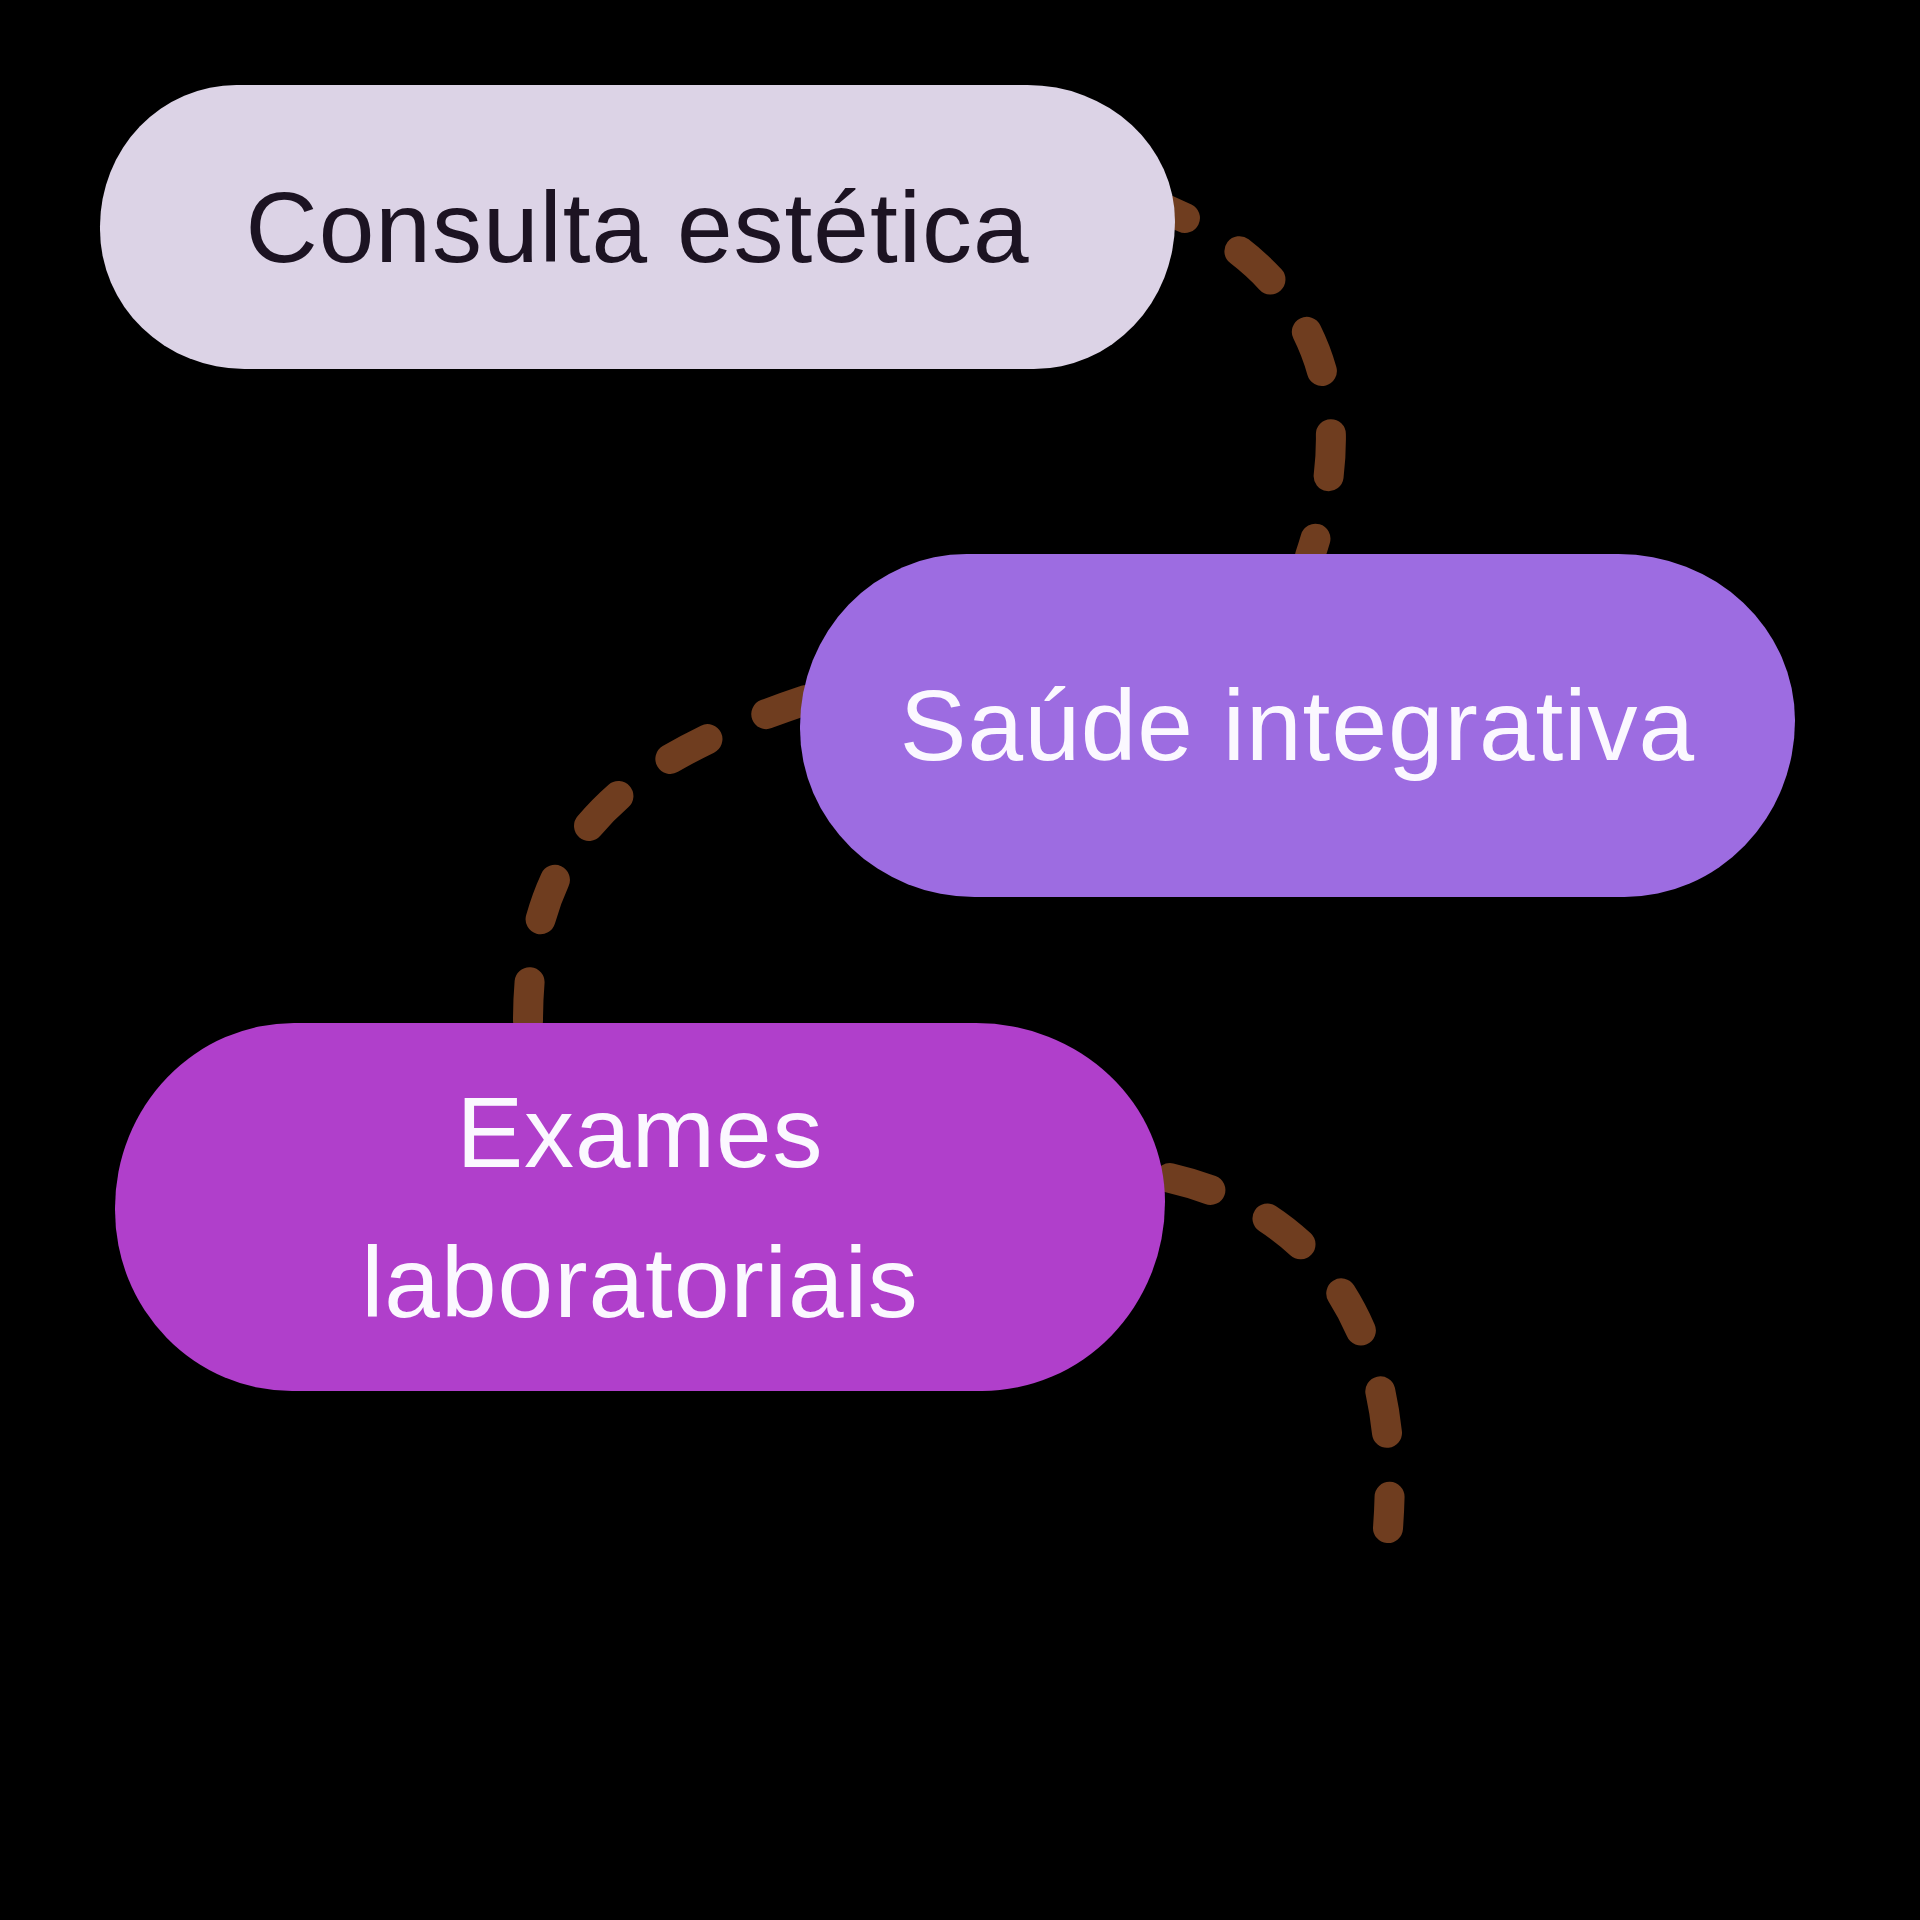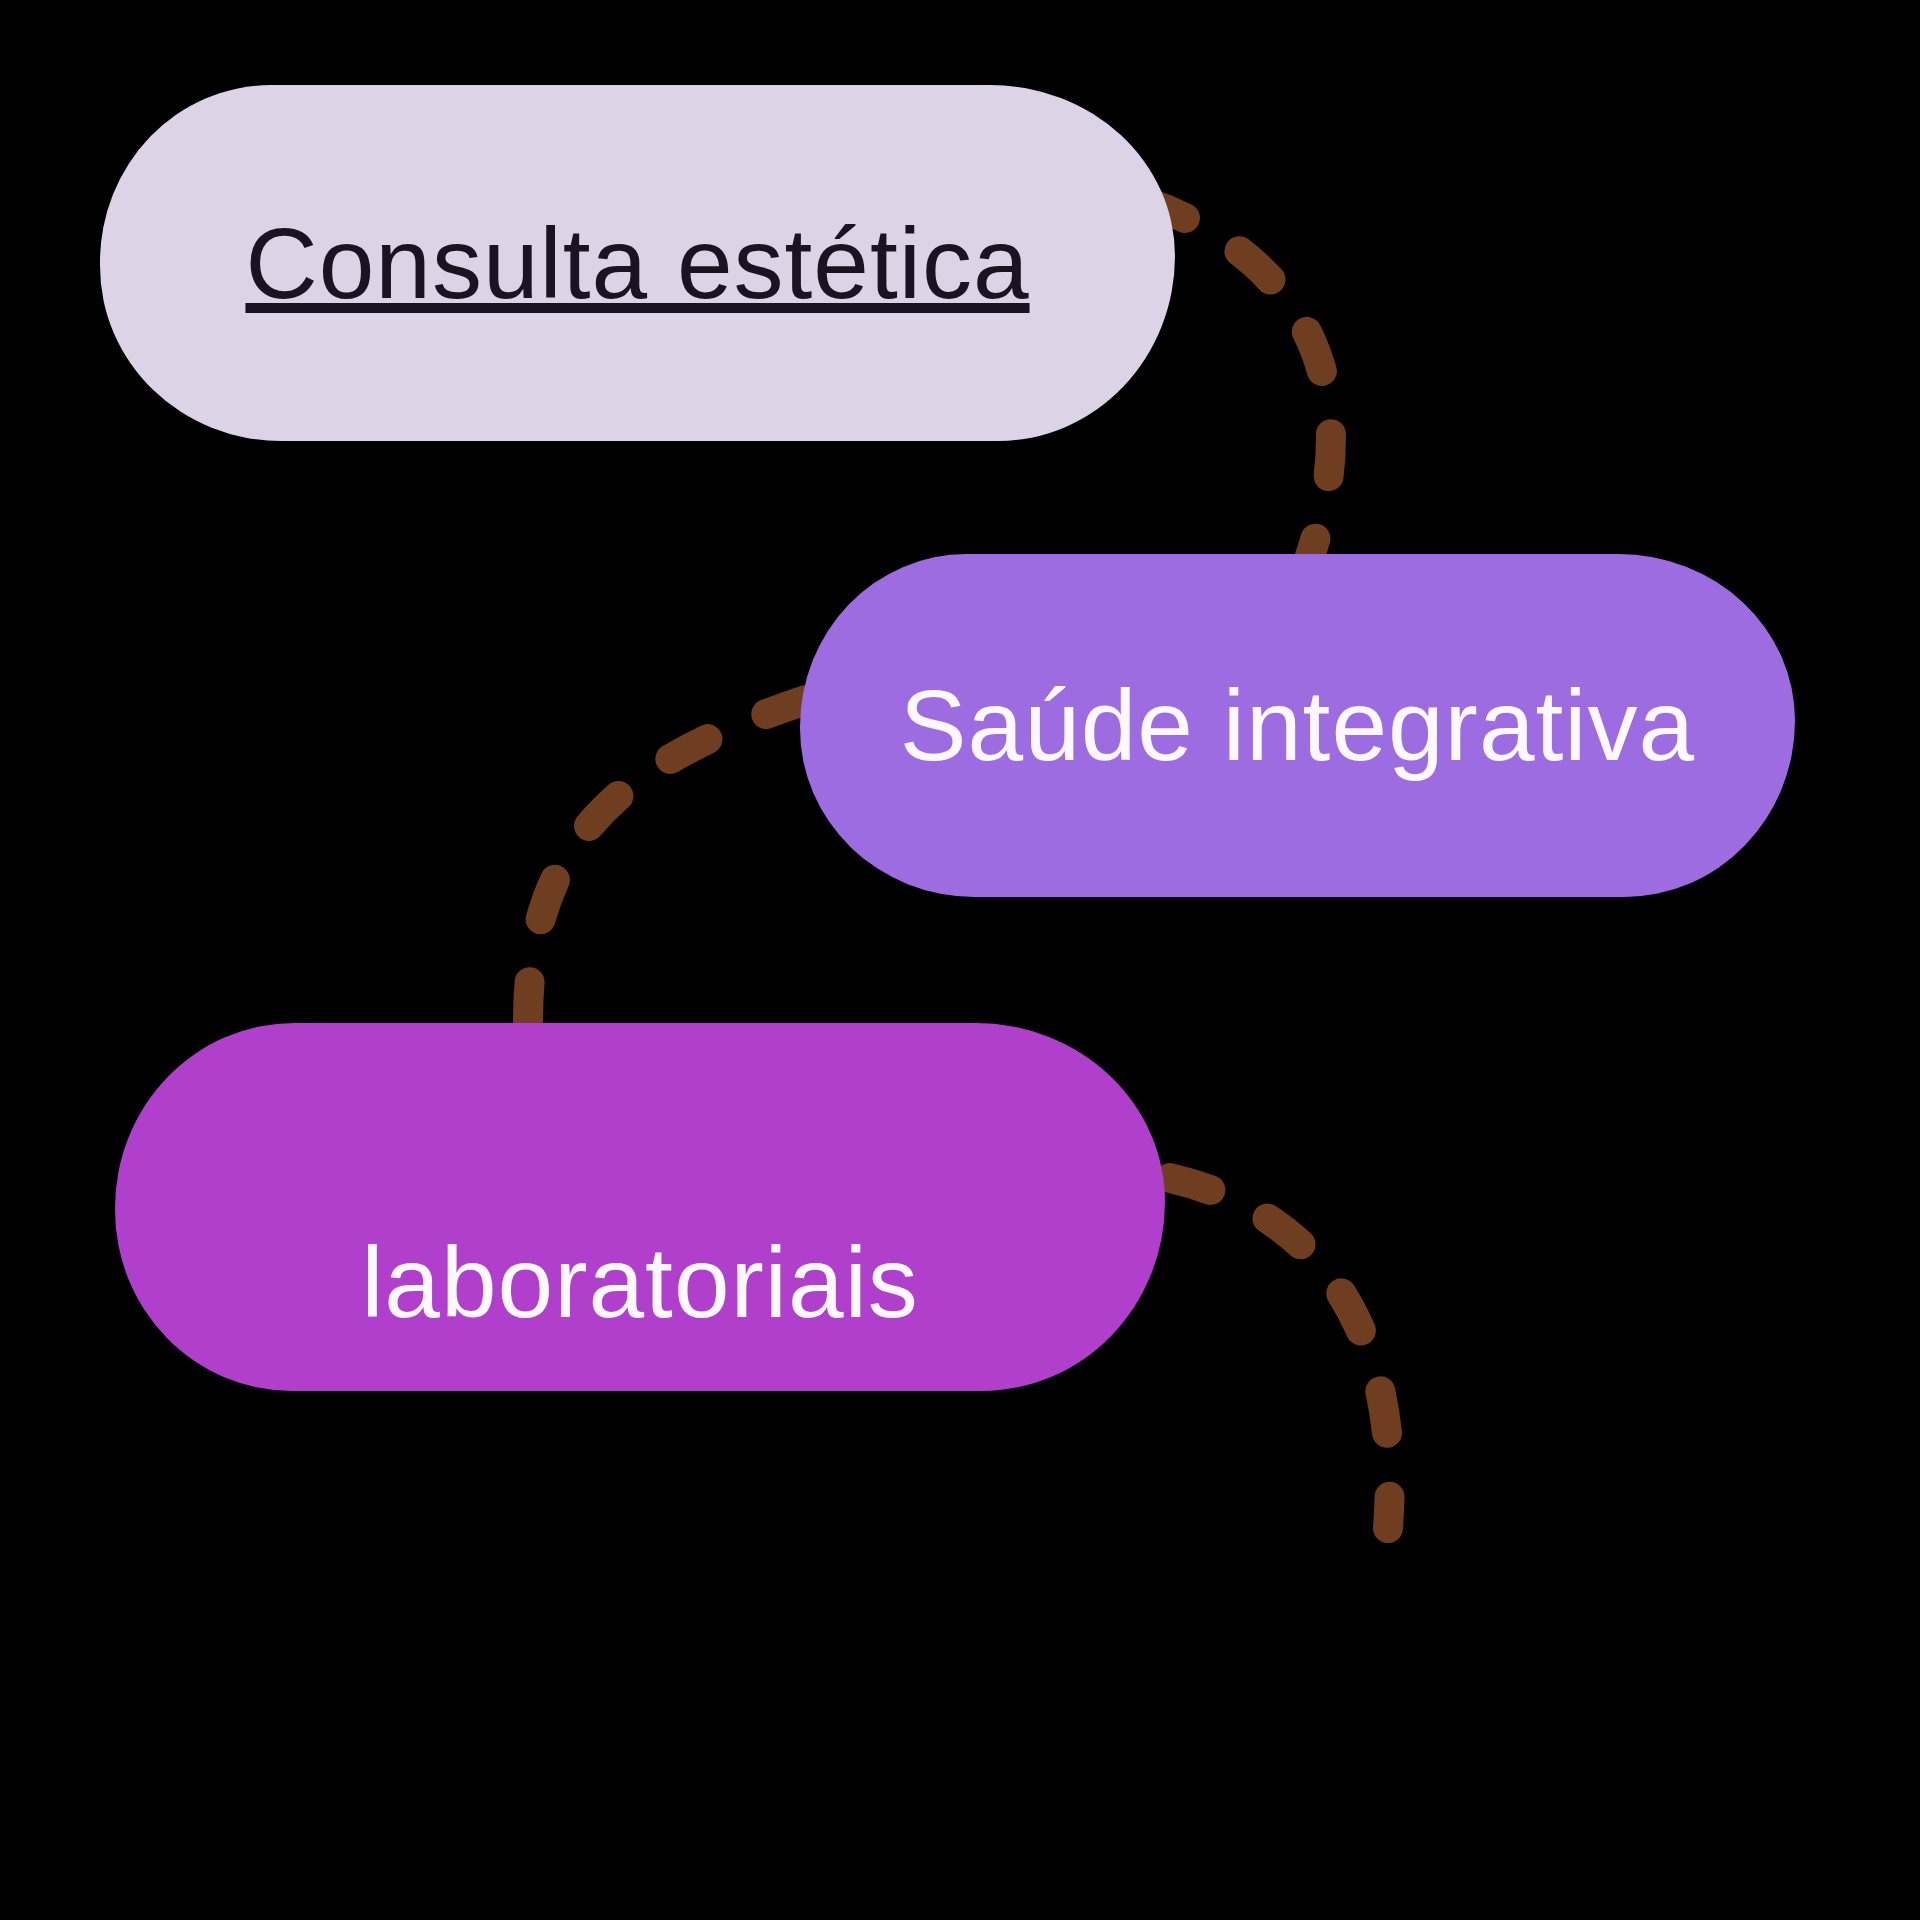--- a/index.html
+++ b/index.html
@@ -37,23 +37,22 @@
     align-items: center;
     justify-content: center;
     text-align: center;
     font-size: 100px;
     letter-spacing: 1px;
     white-space: nowrap;
   }
   .node .label { display: block; }
   
   .n1 {
-    left: 100px; top: 85px; width: 1075px; height: 356px;
+    left: 100px; top: 85px; width: 1075px; height: 284px;
     border-radius: 172px 186px 178px 182px / 178px 172px 186px 176px;
-    text-decoration: underline;
   }
   .n2 {
     left: 800px; top: 554px; width: 995px; height: 343px;
     border-radius: 168px 178px 172px 176px / 174px 168px 178px 170px;
   }
   .n3 {
     left: 115px; top: 1023px; width: 1050px; height: 368px;
     border-radius: 180px 190px 184px 178px / 186px 180px 190px 182px;
     line-height: 1.5;
   }
@@ -76,19 +75,19 @@
   <div class="node n1" style="background: rgb(220, 211, 230); color: rgb(28, 19, 34);">
     <span class="label">Consulta estética</span>
   </div>
 
   <div class="node n2" style="background: rgb(157, 108, 225); color: rgb(251, 248, 255);">
     <span class="label">Saúde integrativa</span>
   </div>
 
   <div class="node n3" style="background: rgb(176, 63, 203); color: rgb(251, 248, 255);">
     <span class="label">
-      <br>
+      <span>Exames</span><br>
       <span>laboratoriais</span>
     </span>
   </div>
 
 
 </div>
 
 </body></html>

